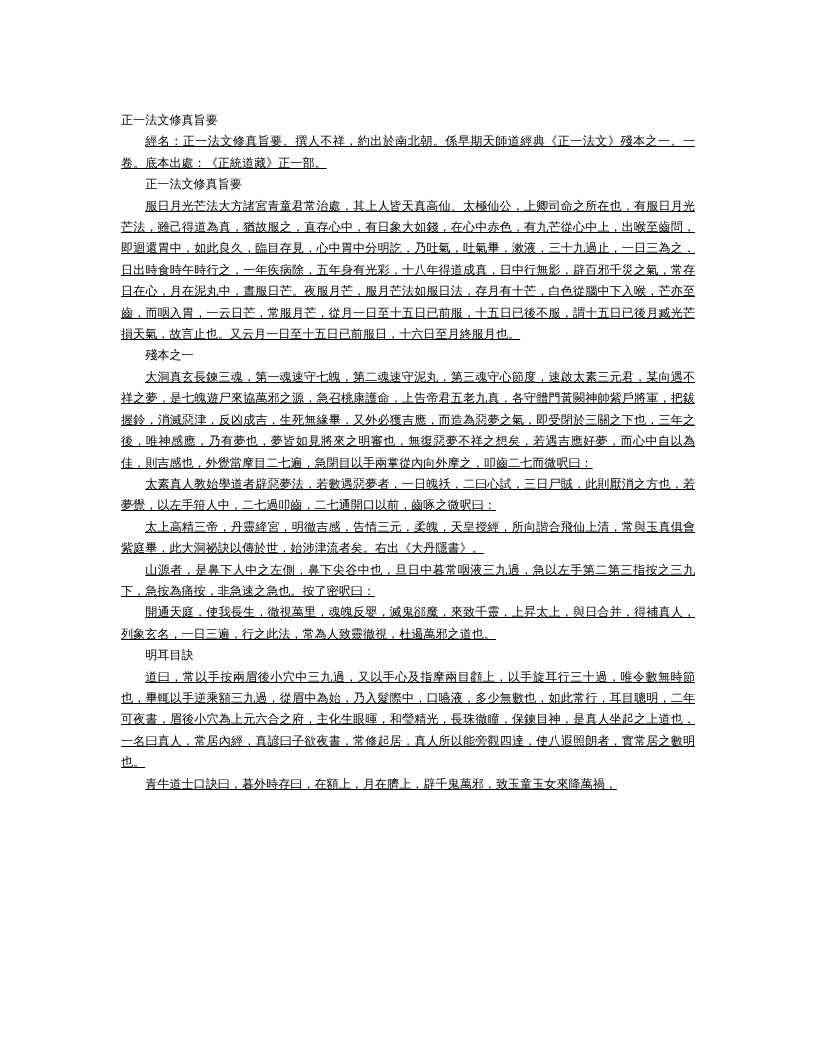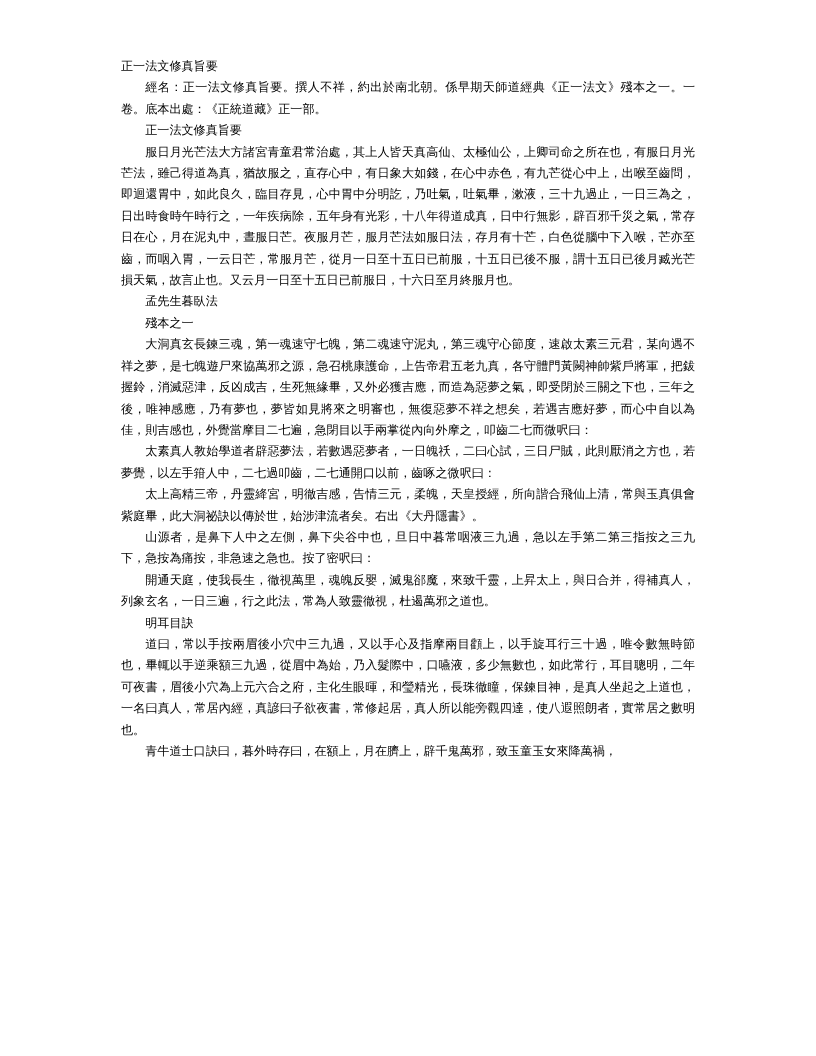--- a/index.html
+++ b/index.html
@@ -12,41 +12,42 @@
     height: 1056px;
     font-family: "DejaVu Serif", "Liberation Serif", serif;
     color: #000000;
     -webkit-font-smoothing: none;
   }
   #page {
     position: relative;
     width: 688px;
     height: 1056px;
     box-sizing: border-box;
-    padding: 56px 121px 96px 121px;
+    padding: 110px 121px 96px 121px;
     background: #ffffff;
   }
   #doc-body {
     width: 574px;
     font-size: 12.1px;
     line-height: 21.4px;
     text-align: justify;
     text-justify: inter-character;
     word-break: break-all;
     letter-spacing: 0px;
   }
   p.para {
     margin: 0;
     padding: 0;
     text-align: justify;
     text-justify: inter-character;
     word-break: break-all;
   }
   p.indent {
     text-indent: 2em;
+    text-decoration: underline;
   }
   p.heading {
     text-indent: 2em;
   }
   p.title {
     text-indent: 0;
   }
 </style>
 </head>
 <body>
@@ -56,21 +57,20 @@
 
     <p class="para title">正一法文修真旨要</p>
 
     <p class="para indent">經名：正一法文修真旨要。撰人不祥，約出於南北朝。係早期天師道經典《正一法文》殘本之一。一卷。底本出處：《正統道藏》正一部。</p>
 
     <p class="para heading">正一法文修真旨要</p>
 
     <p class="para indent">服日月光芒法大方諸宮青童君常治處，其上人皆天真高仙、太極仙公，上卿司命之所在也，有服日月光芒法，雖己得道為真，猶故服之，直存心中，有日象大如錢，在心中赤色，有九芒從心中上，出喉至齒問，即迴還胃中，如此良久，臨目存見，心中胃中分明訖，乃吐氣，吐氣畢，漱液，三十九過止，一日三為之，日出時食時午時行之，一年疾病除，五年身有光彩，十八年得道成真，日中行無影，辟百邪千災之氣，常存日在心，月在泥丸中，晝服日芒。夜服月芒，服月芒法如服日法，存月有十芒，白色從腦中下入喉，芒亦至齒，而咽入胃，一云日芒，常服月芒，從月一日至十五日已前服，十五日已後不服，謂十五日已後月臧光芒損天氣，故言止也。又云月一日至十五日已前服日，十六日至月終服月也。</p>
 
 
-    <p class="para heading">孟先生暮臥法</p>
 
 
     <p class="para heading">殘本之一</p>
 
     <p class="para indent">大洞真玄長鍊三魂，第一魂速守七魄，第二魂速守泥丸，第三魂守心節度，速啟太素三元君，某向遇不祥之夢，是七魄遊尸來協萬邪之源，急召桃康護命，上告帝君五老九真，各守體門黃闕神帥紫戶將軍，把鈸握鈴，消滅惡津，反凶成吉，生死無緣畢，又外必獲吉應，而造為惡夢之氣，即受閉於三關之下也，三年之後，唯神感應，乃有夢也，夢皆如見將來之明審也，無復惡夢不祥之想矣，若遇吉應好夢，而心中自以為佳，則吉感也，外覺當摩目二七遍，急閉目以手兩掌從內向外摩之，叩齒二七而微呎曰：</p>
 
     <p class="para indent">太素真人教始學道者辟惡夢法，若數遇惡夢者，一日魄祅，二曰心試，三日尸賊，此則厭消之方也，若夢覺，以左手箝人中，二七過叩齒，二七通開口以前，齒啄之微呎曰：</p>
 
     <p class="para indent">太上高精三帝，丹靈絳宮，明徹吉感，告情三元，柔魄，天皇授經，所向諧合飛仙上清，常與玉真俱會紫庭畢，此大洞祕訣以傳於世，始涉津流者矣。右出《大丹隱書》。</p>
 

